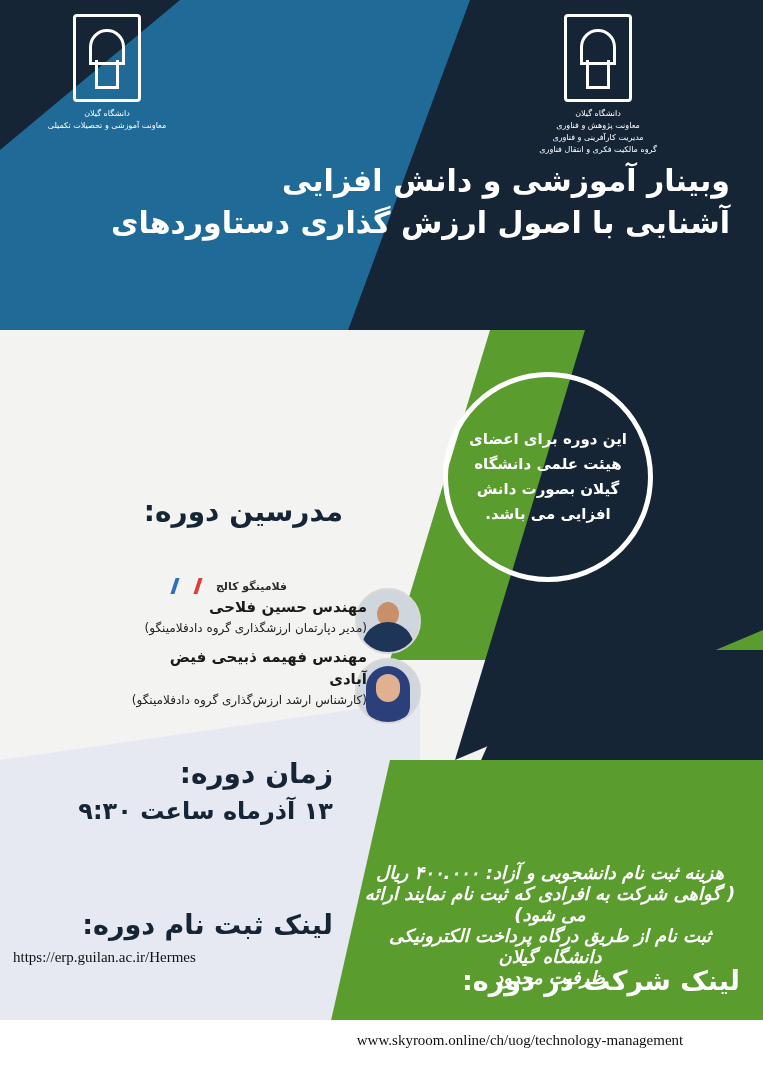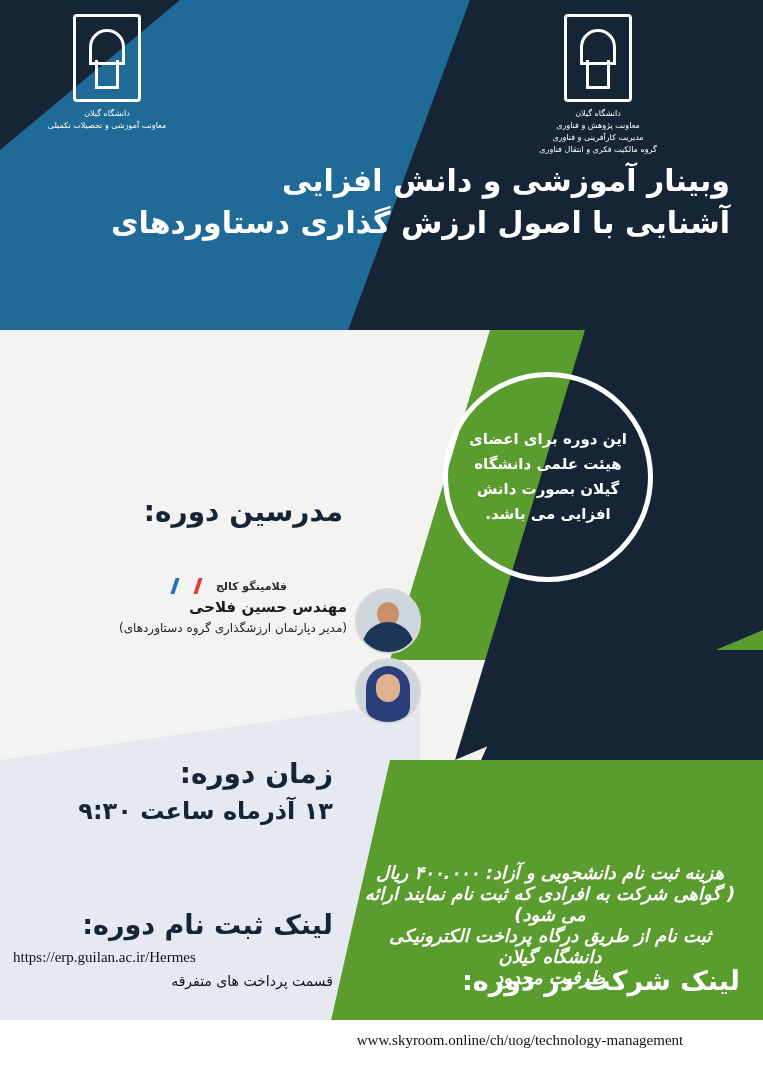--- a/index.html
+++ b/index.html
@@ -143,21 +143,21 @@
   }
   .brandlogo .slash2{
     display:inline-block;width:4px;height:16px;background:#2b6fbf;
     transform:skewX(-18deg);margin-left:6px;
   }
   .instr{
     position:absolute;direction:rtl;text-align:right;color:#1a1a1a;
   }
   .instr-name{font-size:15px;font-weight:bold;line-height:22px;}
   .instr-role{font-size:12px;line-height:20px;color:#222;}
-  #instr-1{right:416px;top:596px;width:240px;}
+  #instr-1{right:396px;top:596px;width:240px;}
   #instr-2{right:396px;top:646px;width:240px;}
 
   .avatar{
     position:absolute;width:62px;height:62px;border-radius:50%;
     overflow:hidden;border:2px solid #d8d8d8;background:#cfd6dd;
   }
   #avatar-1{left:355px;top:588px;}
   #avatar-2{left:355px;top:658px;}
   .av-head{position:absolute;left:50%;top:12px;transform:translateX(-50%);
     width:22px;height:24px;border-radius:50%;background:#c98f69;}
@@ -257,37 +257,40 @@
     <span class="slash"></span>
     <span class="slash2"></span>
   </div>
 
   <div class="avatar" id="avatar-1">
     <div class="av-head"></div>
     <div class="av-body"></div>
   </div>
   <div class="instr" id="instr-1">
     <div class="instr-name">مهندس حسین فلاحی</div>
-    <div class="instr-role">(مدیر دپارتمان ارزشگذاری گروه دستاوردهای)</div>
+    <div class="instr-role">(مدیر دپارتمان ارزشگذاری گروه دادفلامینگو)</div>
   </div>
 
   <div class="avatar" id="avatar-2">
     <div class="av-hijab"></div>
     <div class="av-face"></div>
   </div>
+  <div class="instr" id="instr-2">
+    <div class="instr-name">مهندس فهیمه ذبیحی فیض آبادی</div>
+    <div class="instr-role">(کارشناس ارشد ارزش‌گذاری گروه دادفلامینگو)</div>
+  </div>
 
   <div class="time-block">
     <div class="time-title">زمان دوره:</div>
     <div class="time-value">۱۳ آذرماه ساعت ۹:۳۰</div>
   </div>
 
   <div class="reg-block">
     <div class="reg-title">لینک ثبت نام دوره:</div>
     <div class="reg-url">https://erp.guilan.ac.ir/Hermes</div>
-    <div class="reg-sub">قسمت پرداخت های متفرقه</div>
   </div>
 
   <div class="fee-box">
     <div class="fee-line">هزینه ثبت نام دانشجویی و آزاد: ۴۰۰.۰۰۰ ریال</div>
     <div class="fee-line">( گواهی شرکت به افرادی که ثبت نام نمایند ارائه می شود)</div>
     <div class="fee-line">ثبت نام از طریق درگاه پرداخت الکترونیکی دانشگاه گیلان</div>
     <div class="fee-line">ظرفیت محدود</div>
   </div>
 
   <div class="join-title">لینک شرکت در دوره:</div>

